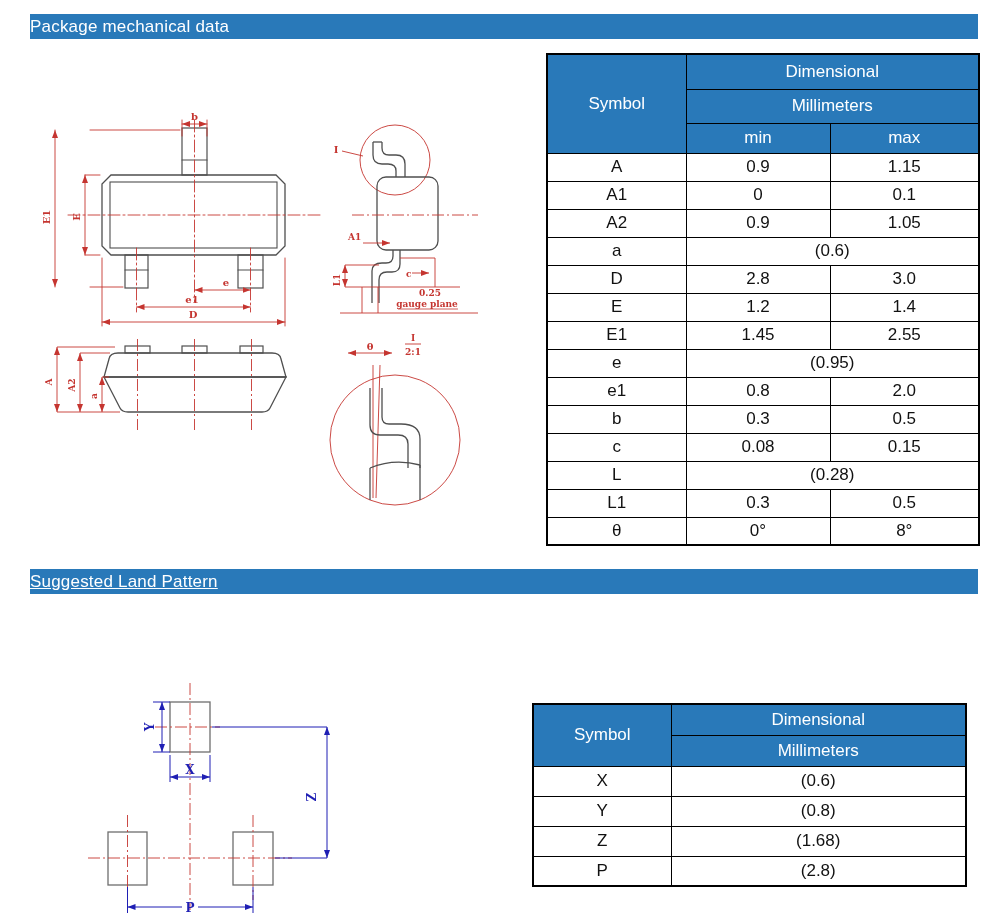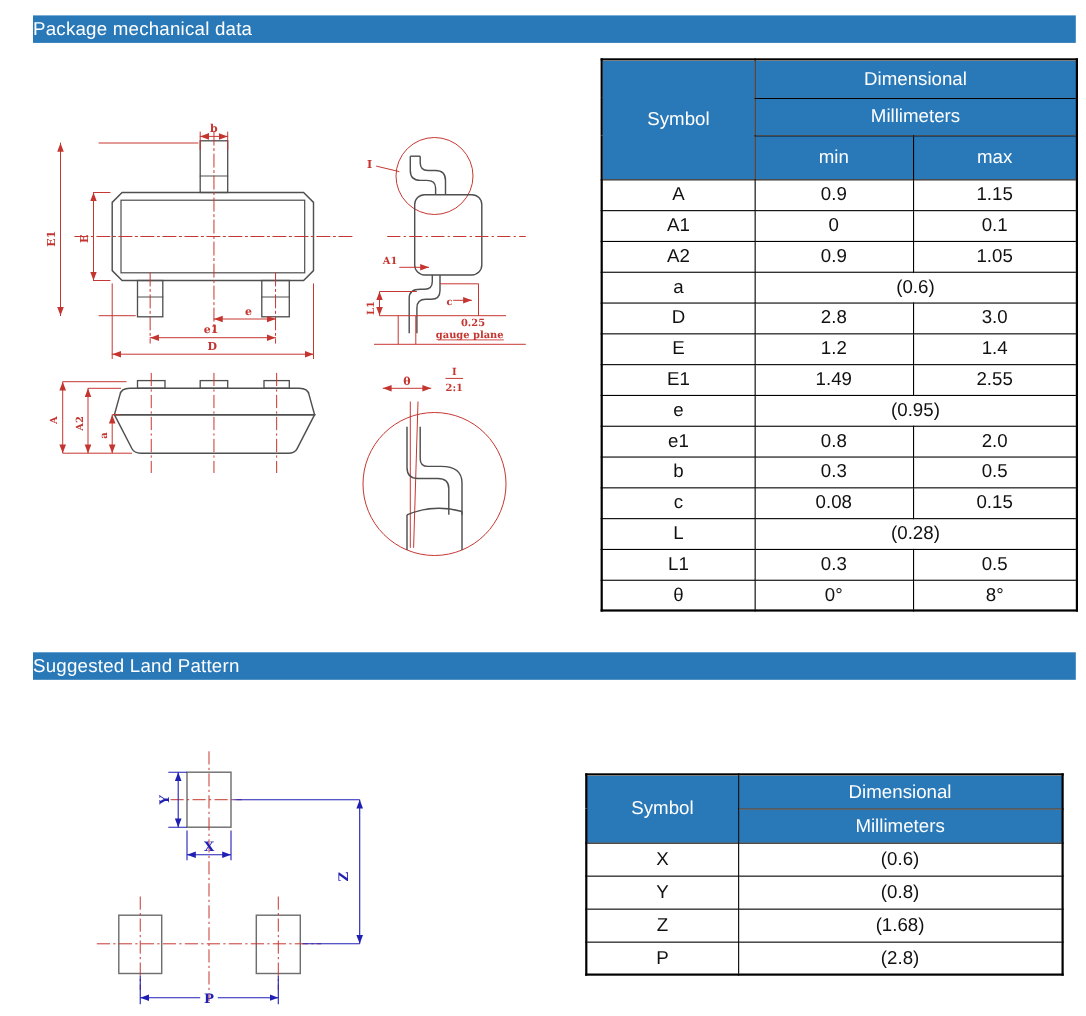--- a/index.html
+++ b/index.html
@@ -6,21 +6,21 @@
   #page{position:relative;width:987px;height:924px;background:#fff;overflow:hidden;
         font-family:"Liberation Sans",sans-serif;}
   .bar{position:absolute;left:30px;width:948px;height:25px;background:#2979b9;color:#fff;
        font-size:17px;line-height:25px;padding-left:0;box-sizing:border-box;letter-spacing:.2px;}
   table{border-collapse:collapse;table-layout:fixed;position:absolute;background:#fff;
         font-size:17px;color:#111;text-align:center;border:2px solid #000;}
   td{border:1px solid #000;padding:0;overflow:hidden;}
   .hdr td{background:#2979b9;color:#fff;}
   #t1{left:546px;top:53px;width:432px;}
   #t1 tr{height:28px;}
-  #t1 tr.h1{height:35px;} #t1 tr.h2{height:34px;} #t1 tr.h3{height:40px;}
+  #t1 tr.h1{height:35px;} #t1 tr.h2{height:34px;} #t1 tr.h3{height:30px;}
   #t2{left:532px;top:703px;width:433px;}
   #t2 tr{height:30px;}
   #t2 tr.h1,#t2 tr.h2{height:31px;}
   svg text{font-family:"DejaVu Serif",serif;font-weight:bold;}
   .red-t{fill:#c53530;font-size:10px;}
   .red-s{fill:#c53530;font-size:9px;}
   .blue-t{fill:#1f1fb4;font-size:12px;}
 </style>
 </head>
 <body>
@@ -219,21 +219,21 @@
           <td>2.8</td>
           <td>3.0</td>
         </tr>
     <tr>
           <td>E</td>
           <td>1.2</td>
           <td>1.4</td>
         </tr>
     <tr>
           <td>E1</td>
-          <td>1.49</td>
+          <td>1.45</td>
           <td>2.55</td>
         </tr>
     <tr>
           <td>e</td>
           <td colspan="2">(0.95)</td>
         </tr>
     <tr>
           <td>e1</td>
           <td>0.8</td>
           <td>2.0</td>
@@ -258,21 +258,21 @@
           <td>0.5</td>
         </tr>
     <tr>
           <td>θ</td>
           <td>0°</td>
           <td>8°</td>
         </tr>
   </tbody>
     </table>
 
-  <div class="bar" style="top:593px;">
+  <div class="bar" style="top:569px;text-decoration:underline;">
     <span>Suggested Land Pattern</span>
   </div>
 
   <svg style="position:absolute;left:60px;top:655px;" width="340" height="270" viewBox="0 0 340 270">
     <defs>
       <marker id="ab" markerWidth="10" markerHeight="8" refX="8" refY="3" orient="auto-start-reverse" markerUnits="userSpaceOnUse">
         <path d="M0,0L8,3L0,6z" fill="#1f1fb4"></path>
       </marker>
     </defs>
 

